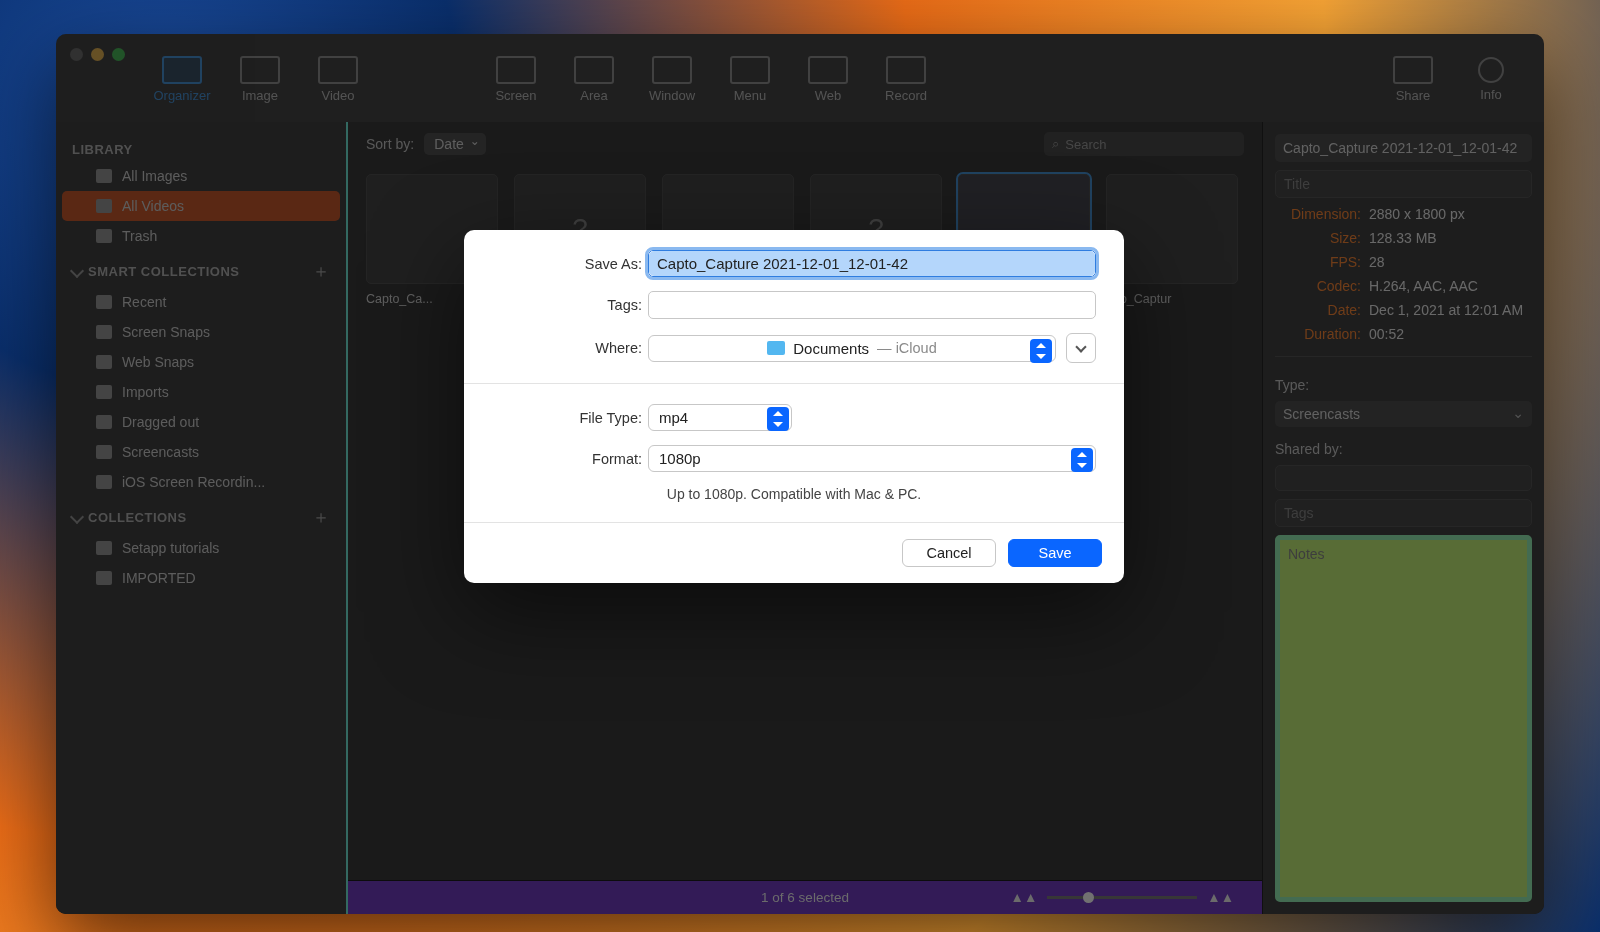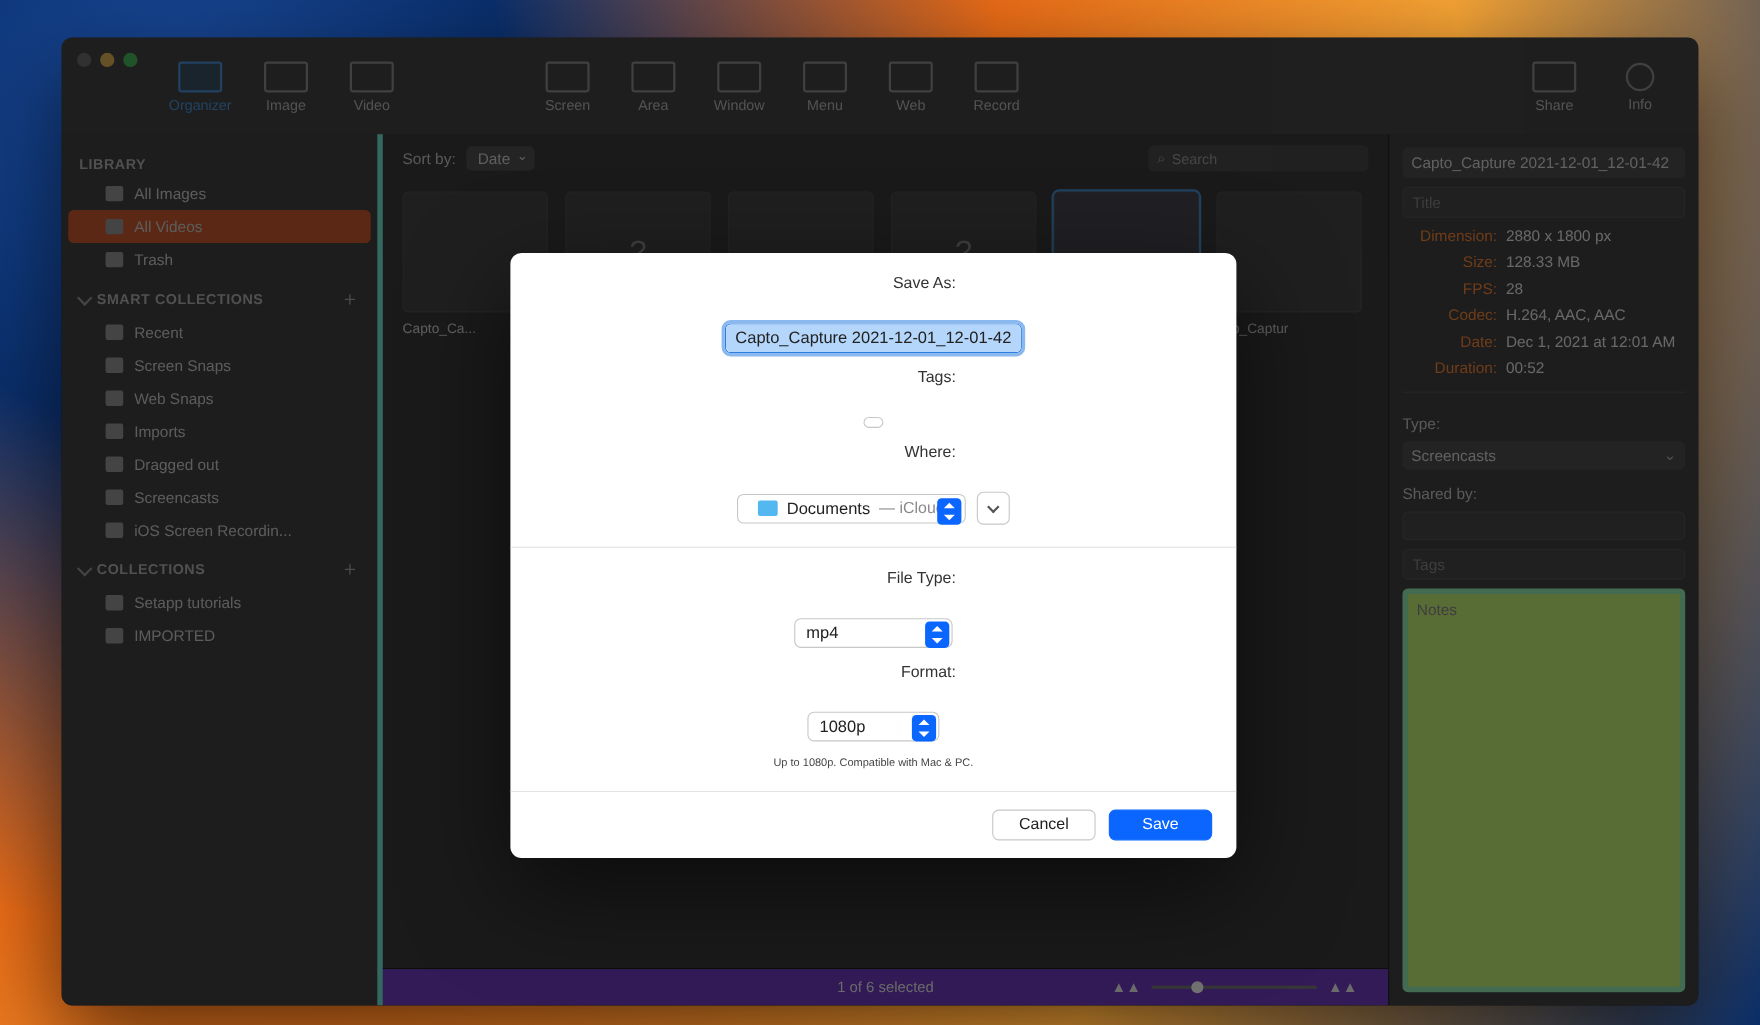--- a/index.html
+++ b/index.html
@@ -29,21 +29,21 @@
   .tool .glyph {
     width: 40px; height: 28px; border: 2px solid #8a8a8a; border-radius: 3px;
   }
   .tool.active { color: #2f8fe6; }
   .tool.active .glyph { border-color: #2f8fe6; background: #1e3a55; }
   .toolbar-gap { flex: 1; }
   .body { flex: 1; display: flex; background: #1a1a1a; }
   
   .sidebar {
     width: 292px; background: #222; padding: 12px 0; color: #c8c8c8; font-size: 14px;
-    border-right: 5px solid #5eead4; opacity: .38; overflow: hidden;
+    border-right: 2px solid #5eead4; opacity: .38; overflow: hidden;
   }
   .sb-section { padding: 8px 16px 4px 16px; display: flex; align-items: center; gap: 6px; }
   .sb-section .chev { width: 10px; height: 10px; border-left: 2px solid #888; border-bottom: 2px solid #888; transform: rotate(-45deg); }
   .sb-section .title { font-weight: 700; font-size: 13px; letter-spacing: .5px; color: #a8a8a8; flex: 1; }
   .sb-section .plus { color: #999; font-size: 18px; }
   .sb-item {
     display: flex; align-items: center; gap: 10px; padding: 7px 16px 7px 34px; border-radius: 5px;
     margin: 0 6px; cursor: default;
   }
   .sb-item.selected { background: #c2410c; }
@@ -98,52 +98,52 @@
   .insp-pop { background: #333; border-radius: 5px; padding: 5px 8px; position: relative; }
   .insp-pop::after { content:"⌄"; position:absolute; right:8px; top:4px; color:#aaa; }
   .insp-box { background: #bef264; border: 5px solid #86efac; border-radius: 5px; flex: 1; min-height: 140px; }
   
   .sheet {
     position: absolute; left: 464px; top: 230px; width: 660px;
     background: #fff; border-radius: 10px; box-shadow: 0 30px 90px rgba(0,0,0,.55);
     color: #222; font-size: 14.5px; overflow: hidden;
   }
   .sheet .section { padding: 20px 28px; }
-  .row { display: flex; align-items: center; gap: 28px; margin-bottom: 14px; flex-direction: column; }
+  .row { display: flex; align-items: center; gap: 6px; margin-bottom: 14px; }
   .row label { width: 150px; text-align: right; color: #333; }
   .textfield {
     flex: 1; border: 1px solid #c7c7c7; border-radius: 5px; padding: 4px 8px; font-size: 15px;
   }
   .textfield.focus { outline: 3px solid #8ab9f0; border-color: #2f7de0; }
   .textfield.sel { background: #b4d6fb; }
   .where-wrap { display: flex; gap: 10px; align-items: center; flex: 1; }
   .where {
     flex: 1; border: 1px solid #c7c7c7; border-radius: 6px; padding: 4px 18px;
-    display: flex; align-items: center; gap: 8px; position: relative; background: #fff;
+    display: flex; align-items: center; gap: 8px; position: relative; background: #fff; justify-content: center;
   }
   .where .folder { width: 18px; height: 14px; background: #53b7f0; border-radius: 2px; display: inline-block; }
   .where .name { font-size: 15px; }
   .where .cloud { color: #8a8a8a; }
   .stepper { width: 22px; height: 24px; background: #0a66ff; border-radius: 4px; position: absolute; right: 3px; top: 3px; }
   .stepper::before, .stepper::after {
     content:""; position:absolute; left:6px; border-left:5px solid transparent; border-right:5px solid transparent;
   }
   .stepper::before { top:4px; border-bottom:5px solid #fff; }
   .stepper::after  { bottom:4px; border-top:5px solid #fff; }
   .expand-btn {
     width: 30px; height: 30px; border: 1px solid #c7c7c7; border-radius: 6px; background: #fff;
     display: flex; align-items: center; justify-content: center;
   }
   .expand-btn span { width: 8px; height: 8px; border-left: 2px solid #555; border-bottom: 2px solid #555; transform: rotate(-45deg); margin-top: -3px; }
   .popup {
     border: 1px solid #c7c7c7; border-radius: 6px; padding: 4px 10px; position: relative; background: #fff;
     min-width: 120px; font-size: 15px;
   }
   .popup .stepper { right: 2px; top: 2px; }
-  .hint { text-align: center; color: #444; font-size: 10px; margin-top: 6px; }
+  .hint { text-align: center; color: #444; font-size: 14px; margin-top: 6px; }
   .divider { height: 1px; background: #e3e3e3; }
   .buttons { display: flex; justify-content: flex-end; gap: 12px; padding: 16px 22px; }
   .btn {
     min-width: 94px; padding: 5px 20px; border-radius: 6px; border: 1px solid #c7c7c7;
     background: #fff; font-size: 14.5px; text-align: center;
   }
   .btn.primary { background: #0a66ff; color: #fff; border-color: #0a66ff; }
 </style>
 </head>
 <body>

